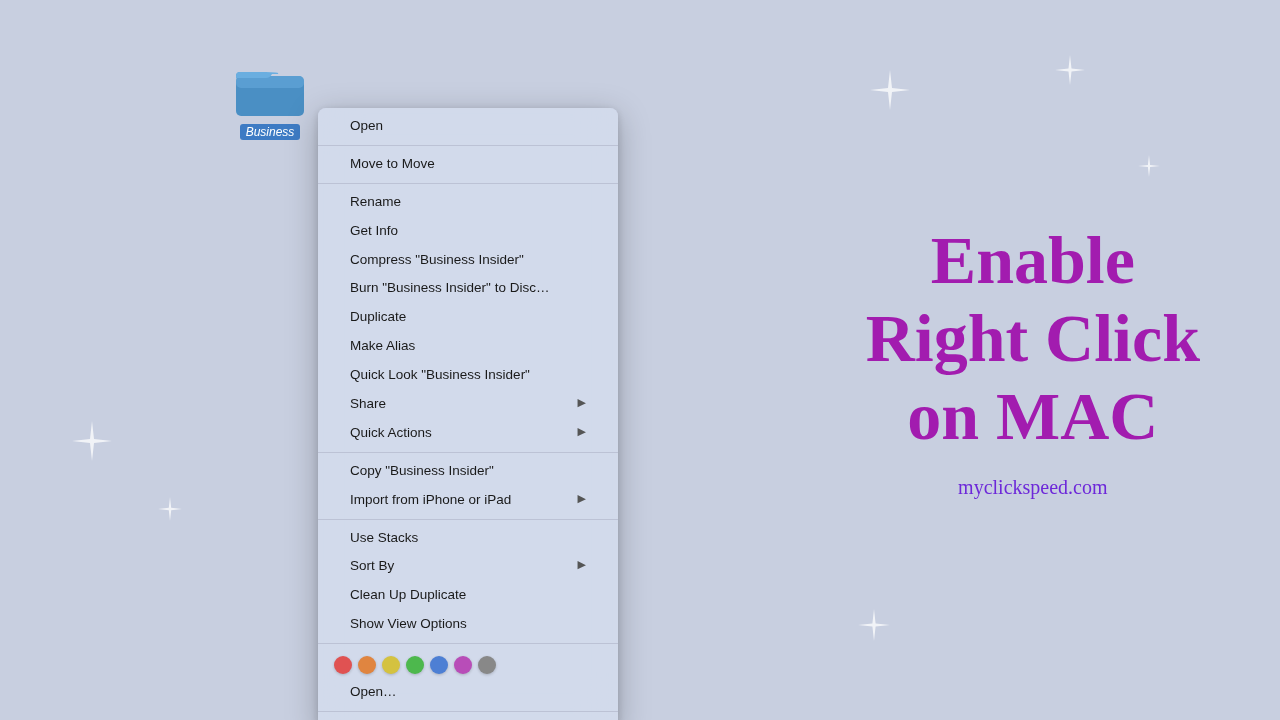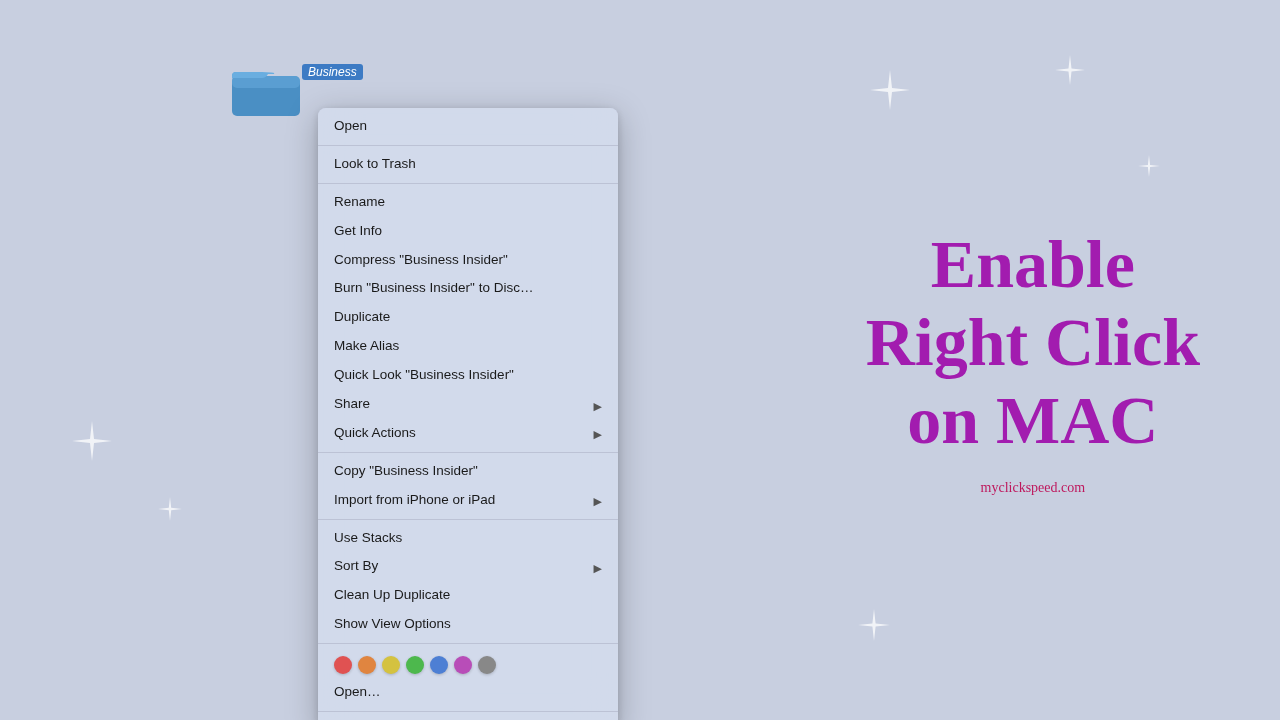--- a/index.html
+++ b/index.html
@@ -19,22 +19,22 @@
       height: 100%;
       position: relative;
     }
 
     
     .folder-container {
       position: absolute;
       top: 60px;
       left: 230px;
       display: flex;
-      flex-direction: row;
-      align-items: flex-start;
+      flex-direction: column;
+      align-items: center;
       width: 80px;
       font-style: italic;
     }
 
     .folder-icon {
       width: 72px;
       height: 60px;
       position: relative;
     }
 
@@ -67,23 +67,23 @@
     .menu-section {
       padding: 4px 0;
     }
 
     .menu-section + .menu-section {
       border-top: 1px solid rgba(100,100,120,0.2);
     }
 
     .menu-item {
       display: flex;
-      align-items: flex-end;
+      align-items: flex-start;
       justify-content: space-between;
-      padding: 5px 16px;
+      padding: 5px 32px;
       cursor: pointer;
       line-height: 1.4;
       color: #1a1a1a;
     }
 
     .menu-item .arrow {
       font-size: 11px;
       color: #555;
       margin-left: auto;
     }
@@ -115,22 +115,22 @@
 
     .main-title {
       font-size: 68px;
       font-weight: 800;
       color: #a21caf;
       line-height: 1.15;
       font-family: Georgia, 'Times New Roman', serif;
     }
 
     .subtitle {
-      font-size: 14px;
-      color: #be185d;
+      font-size: 20px;
+      color: #6d28d9;
       margin-top: 20px;
       font-family: Georgia, 'Times New Roman', serif;
     }
 
     
     .sparkle-shape {
       position: absolute;
       pointer-events: none;
     }
 
@@ -193,21 +193,21 @@
   <div class="context-menu">
 
     <div class="menu-section">
       <div class="menu-item">
         <span>Open</span>
       </div>
     </div>
 
     <div class="menu-section">
       <div class="menu-item">
-        <span>Look to Trash</span>
+        <span>Move to Move</span>
       </div>
     </div>
 
     <div class="menu-section">
       <div class="menu-item">
         <span>Rename</span>
       </div>
       <div class="menu-item">
         <span>Get Info</span>
       </div>

